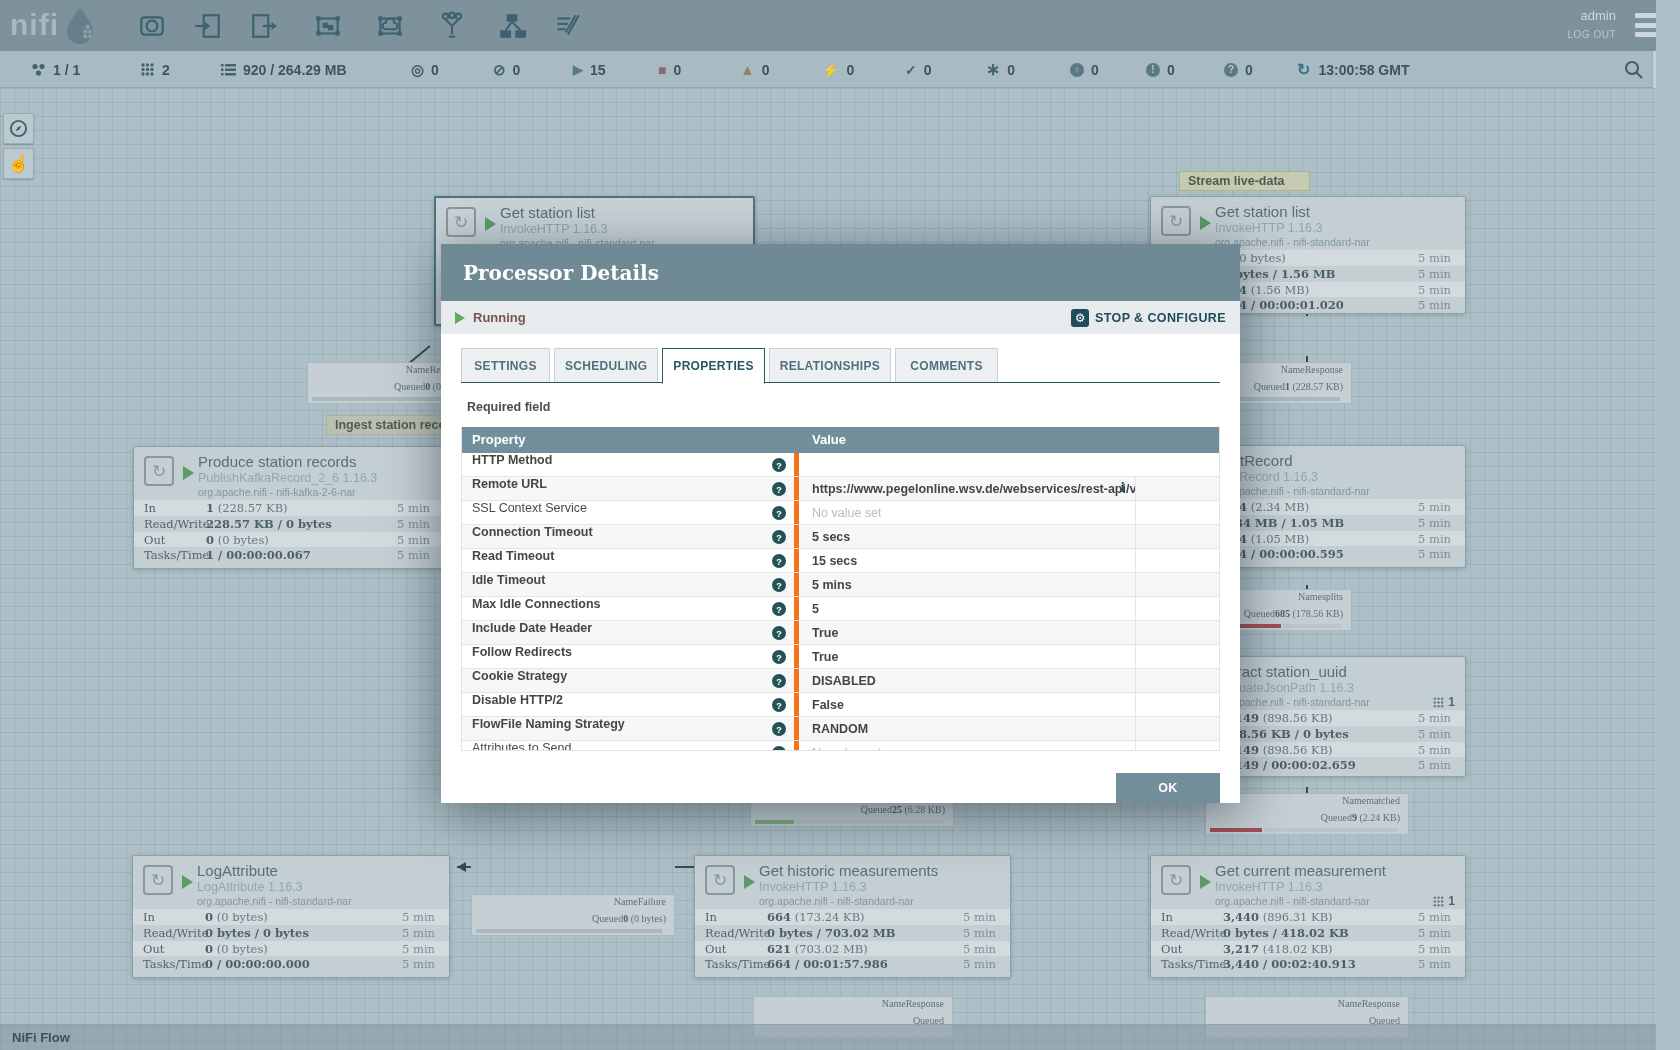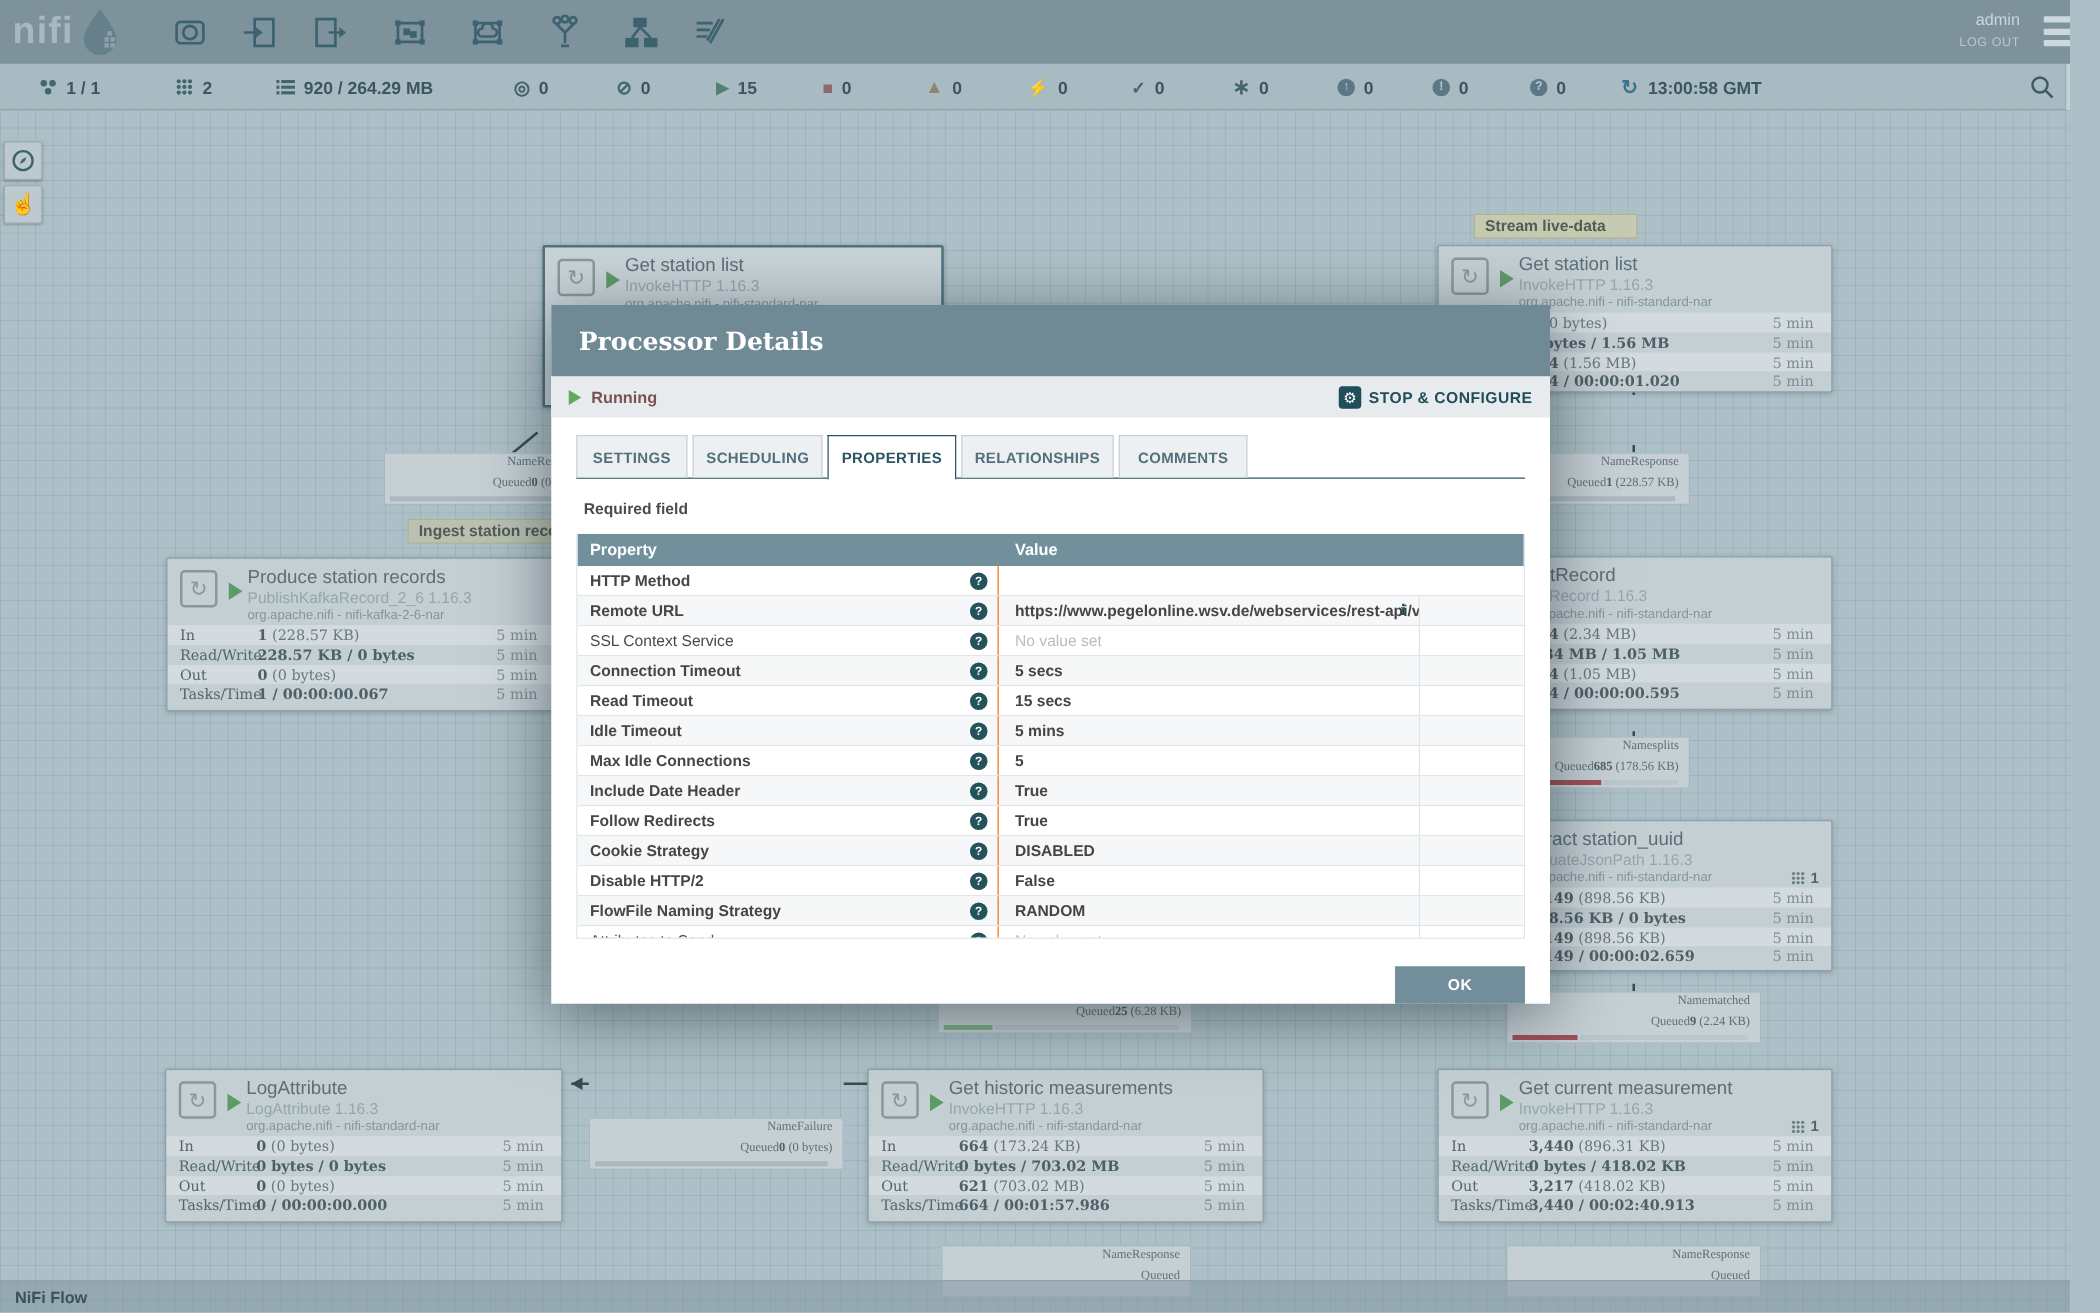--- a/index.html
+++ b/index.html
@@ -114,21 +114,21 @@
     height:36px; margin-bottom:-1px; z-index:2; }
   #required-note { position:absolute; left:6px; top:66px; font-size:12.5px; font-weight:bold; color:#4c4c4c; }
 
   #ptable { position:absolute; left:0; top:93px; width:759px; height:324px; overflow:hidden;
     border:1px solid #dfe3e5; border-top:none; }
   #ptable-header { display:flex; height:26px; background:#71909c; color:#fff; font-size:13px; font-weight:bold; }
   #ptable-header .hc1 { width:337px; padding:5px 0 0 10px; }
   #ptable-header .hc2 { width:337px; padding:5px 0 0 13px; }
   .trow { display:flex; height:24px; border-bottom:1px solid #e1e5e7; background:#fff; }
   .trow.even { background:#f5f7f8; }
-  .tc-prop { width:337px; position:relative; border-right:1px solid #f97316; display:flex; align-items:center; }
+  .tc-prop { width:337px; position:relative; border-right:5px solid #f97316; display:flex; align-items:flex-start; }
   .tc-prop .pname { padding-left:10px; font-size:12.5px; font-weight:bold; color:#464646; }
   .trow.optional .pname { font-weight:normal; color:#4a4a4a; }
   .tc-prop .help { position:absolute; right:8px; top:5px; width:14px; height:14px; border-radius:50%;
     background:#235259; color:#fff; font-size:9.5px; font-weight:bold; display:flex; align-items:center; justify-content:center; }
   .tc-val { width:337px; position:relative; border-right:1px solid #e1e5e7; display:flex; align-items:center; }
   .tc-val .vtext { padding-left:13px; font-size:12.5px; font-weight:bold; color:#454545; white-space:nowrap; overflow:hidden; }
   .trow.unset .vtext { font-weight:normal; color:#bcbcbc; }
   .tc-val .vinfo { position:absolute; right:10px; top:4px; font-family:"DejaVu Serif", serif;
     font-weight:bold; font-size:12px; color:#1f4d59; }
   .tc-extra { flex:1; }

